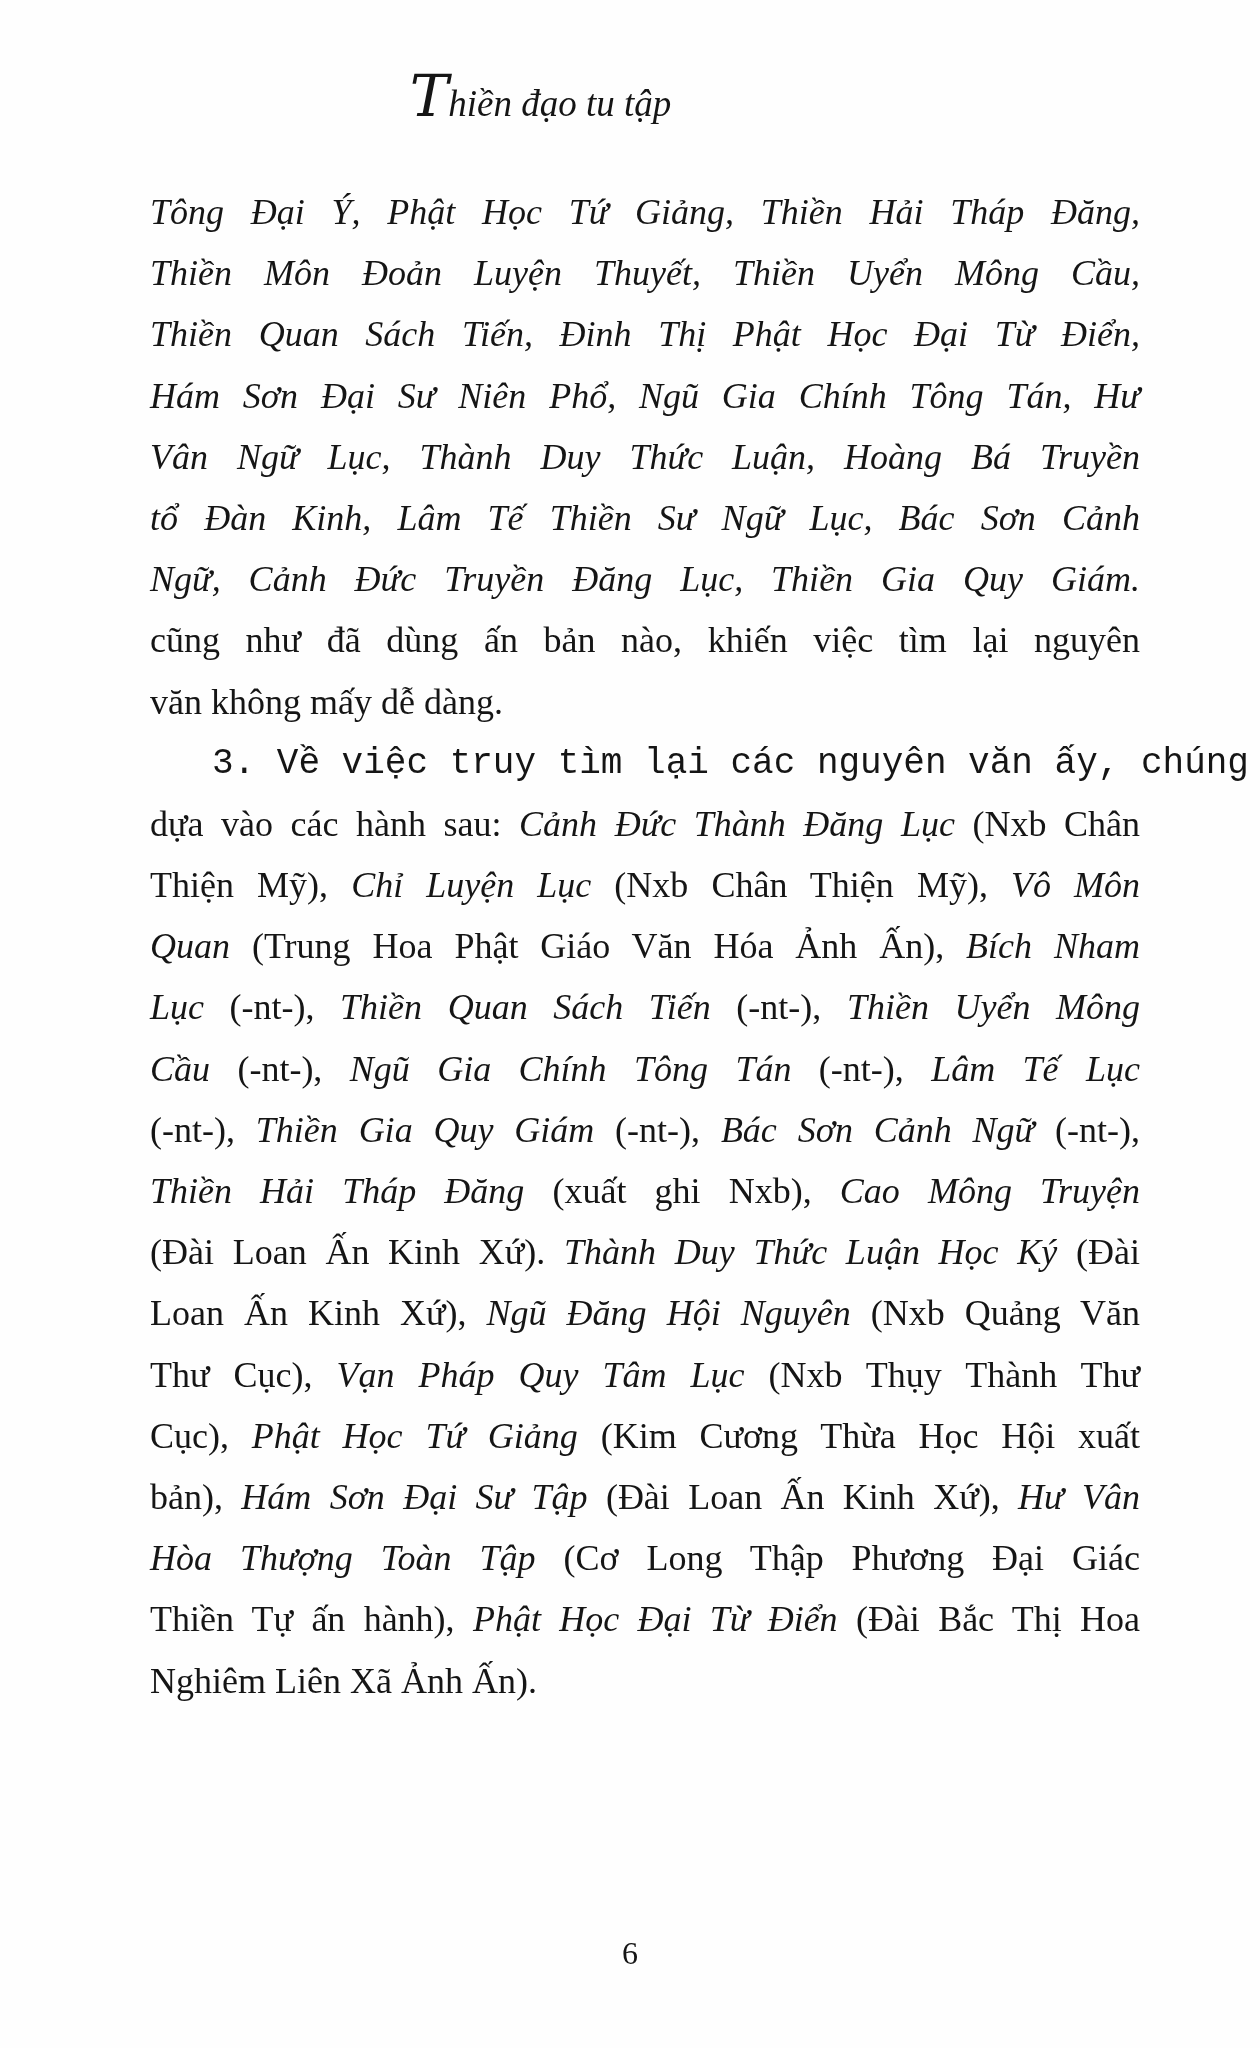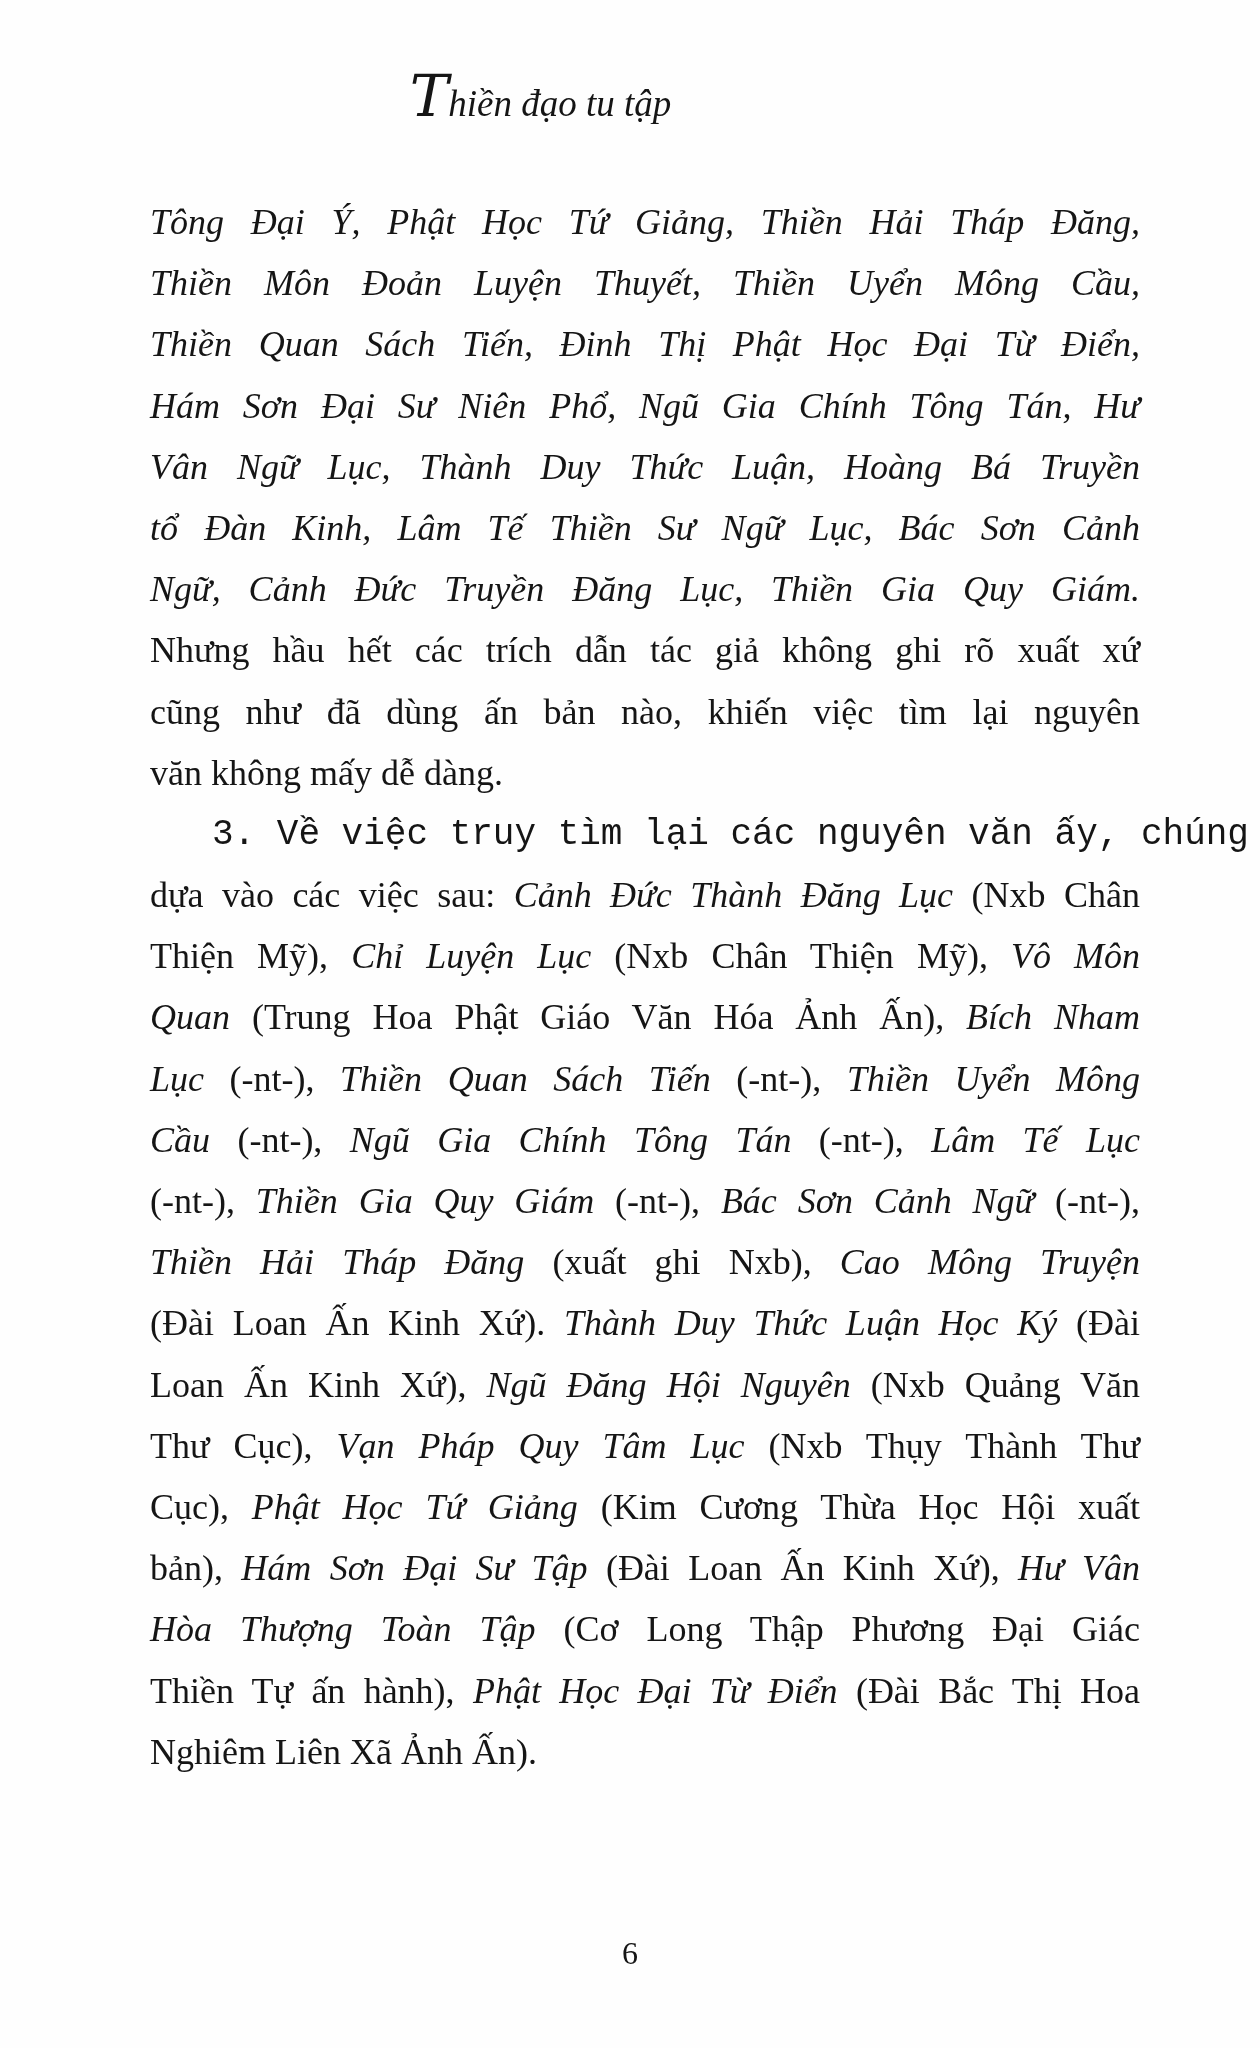--- a/index.html
+++ b/index.html
@@ -12,21 +12,21 @@
     color: #151515;
   }
   .header {
     position: absolute; top: 62px; left: 0; width: 1081px;
     text-align: center;
     font-style: italic;
     font-size: 37px;
   }
   .header .cap { font-size: 58px; font-family: "DejaVu Serif", serif; font-style: italic; }
   .body {
-    position: absolute; left: 150px; top: 192px; width: 990px;
+    position: absolute; left: 150px; top: 182px; width: 990px;
   }
   .line {
     height: 61.2px;
     line-height: 61.2px;
     font-size: 36px;
     white-space: nowrap;
     text-align: justify;
     text-align-last: justify;
   }
   .line.last { text-align-last: left; }
@@ -45,25 +45,24 @@
 </div>
 
 <div class="body" id="body-text">
     <div class="line"><span class="i">Tông Đại Ý, Phật Học Tứ Giảng, Thiền Hải Tháp Đăng,</span></div>
     <div class="line"><span class="i">Thiền Môn Đoản Luyện Thuyết, Thiền Uyển Mông Cầu,</span></div>
     <div class="line"><span class="i">Thiền Quan Sách Tiến, Đinh Thị Phật Học Đại Từ Điển,</span></div>
     <div class="line"><span class="i">Hám Sơn Đại Sư Niên Phổ, Ngũ Gia Chính Tông Tán, Hư</span></div>
     <div class="line"><span class="i">Vân Ngữ Lục, Thành Duy Thức Luận, Hoàng Bá Truyền</span></div>
     <div class="line"><span class="i">tổ Đàn Kinh, Lâm Tế Thiền Sư Ngữ Lục, Bác Sơn Cảnh</span></div>
     <div class="line"><span class="i">Ngữ, Cảnh Đức Truyền Đăng Lục, Thiền Gia Quy Giám.</span></div>
-    <div class="line"><span>Nhưng hầu hết các trích dẫn tác giả không ghi rõ xuất xứ</span></div>
     <div class="line"><span>cũng như đã dùng ấn bản nào, khiến việc tìm lại nguyên</span></div>
     <div class="line last"><span>văn không mấy dễ dàng.</span></div>
     <div class="line indent"><span>3. Về việc truy tìm lại các nguyên văn ấy, chúng tôi đã</span></div>
-    <div class="line"><span>dựa vào các việc sau: </span><span class="i">Cảnh Đức Thành Đăng Lục</span><span> (Nxb Chân</span></div>
+    <div class="line"><span>dựa vào các hành sau: </span><span class="i">Cảnh Đức Thành Đăng Lục</span><span> (Nxb Chân</span></div>
     <div class="line"><span>Thiện Mỹ), </span><span class="i">Chỉ Luyện Lục</span><span> (Nxb Chân Thiện Mỹ), </span><span class="i">Vô Môn</span></div>
     <div class="line"><span class="i">Quan</span><span> (Trung Hoa Phật Giáo Văn Hóa Ảnh Ấn), </span><span class="i">Bích Nham</span></div>
     <div class="line"><span class="i">Lục</span><span> (-nt-), </span><span class="i">Thiền Quan Sách Tiến</span><span> (-nt-), </span><span class="i">Thiền Uyển Mông</span></div>
     <div class="line"><span class="i">Cầu</span><span> (-nt-), </span><span class="i">Ngũ Gia Chính Tông Tán</span><span> (-nt-), </span><span class="i">Lâm Tế Lục</span></div>
     <div class="line"><span>(-nt-), </span><span class="i">Thiền Gia Quy Giám</span><span> (-nt-), </span><span class="i">Bác Sơn Cảnh Ngữ</span><span> (-nt-),</span></div>
     <div class="line"><span class="i">Thiền Hải Tháp Đăng</span><span> (xuất ghi Nxb), </span><span class="i">Cao Mông Truyện</span></div>
     <div class="line"><span>(Đài Loan Ấn Kinh Xứ). </span><span class="i">Thành Duy Thức Luận Học Ký</span><span> (Đài</span></div>
     <div class="line"><span>Loan Ấn Kinh Xứ), </span><span class="i">Ngũ Đăng Hội Nguyên</span><span> (Nxb Quảng Văn</span></div>
     <div class="line"><span>Thư Cục), </span><span class="i">Vạn Pháp Quy Tâm Lục</span><span> (Nxb Thụy Thành Thư</span></div>
     <div class="line"><span>Cục), </span><span class="i">Phật Học Tứ Giảng</span><span> (Kim Cương Thừa Học Hội xuất</span></div>

